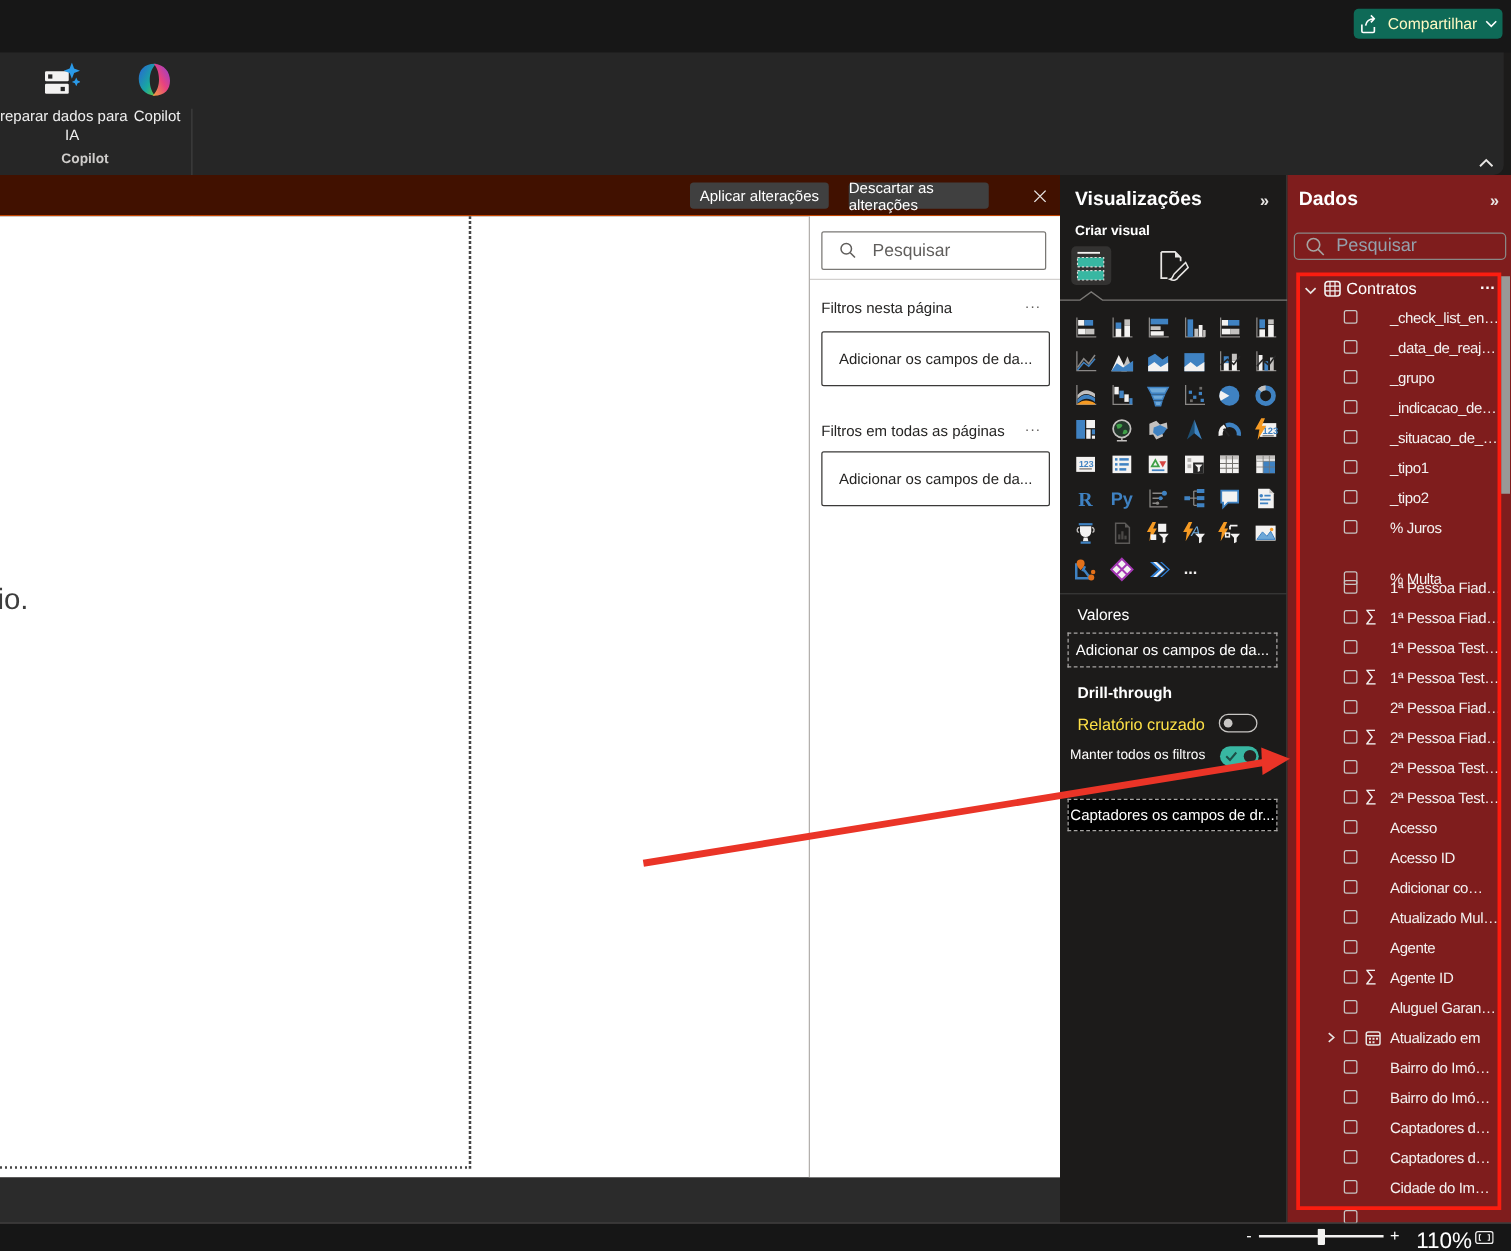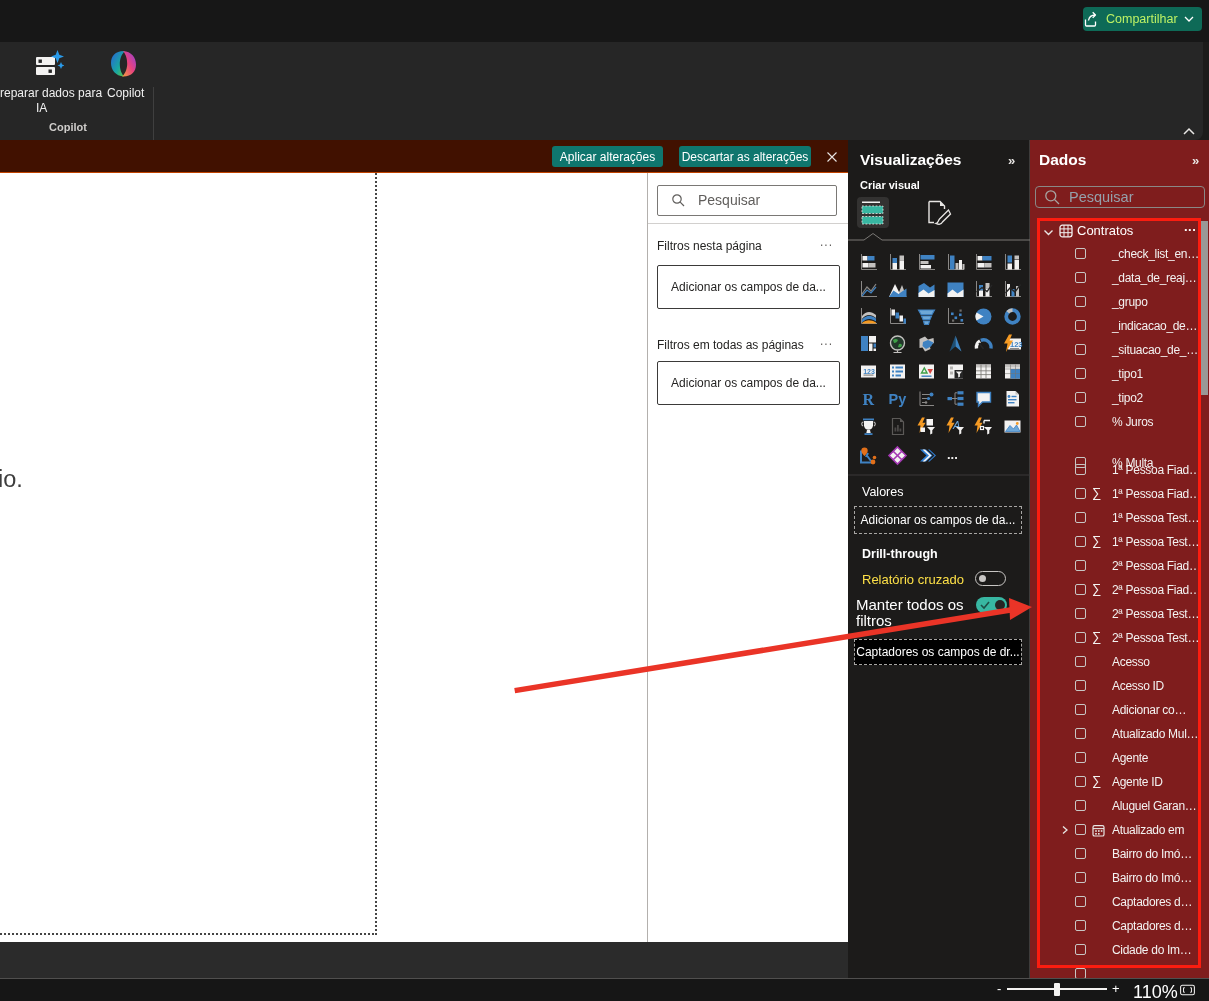--- a/index.html
+++ b/index.html
@@ -1,29 +1,29 @@
 <!DOCTYPE html>
 <html><head><meta charset="utf-8">
 <style>
 * {margin:0;padding:0;box-sizing:border-box}
 html,body {width:1209px;height:1001px;overflow:hidden;background:#1c1b1a;
   font-family:"Liberation Sans",sans-serif;}
 #page {position:relative;width:1209px;height:1001px}
 .abs {position:absolute}
 
 #titlebar {position:absolute;left:0;top:0;width:1209px;height:42px;background:#171717}
-#sharebtn {position:absolute;left:1083px;top:7px;width:119px;height:24px;background:#0e6a57;border-radius:4px;color:#bef264;font-size:12.5px;display:flex;align-items:center;justify-content:flex-start;gap:6px}
+#sharebtn {position:absolute;left:1083px;top:7px;width:119px;height:24px;background:#0e6a57;border-radius:4px;color:#fef9c3;font-size:12.5px;display:flex;align-items:center;justify-content:center;gap:6px}
 #ribbon {position:absolute;left:0;top:42px;width:1203px;height:98px;background:#262626;border-radius:0 0 8px 0}
 .riblabel {position:absolute;color:#f0f0f0;font-size:12px;white-space:nowrap}
 #grplabel {position:absolute;left:30px;top:79px;width:76px;text-align:center;color:#cfcdcb;font-size:11px;font-weight:bold}
 #ribsep {position:absolute;left:153px;top:45px;width:1px;height:88px;background:#3f3f3f}
 #ribchev {position:absolute;left:1182px;top:80px}
 
 #maroon {position:absolute;left:0;top:140px;width:848px;height:32.5px;background:#411100;border-bottom:1.5px solid #c24400}
-.mbtn {position:absolute;top:6px;height:21px;background:#0f766e;border-radius:3px;color:#fff;font-size:12px;display:flex;align-items:center;justify-content:center}
+.mbtn {position:absolute;top:6px;height:21px;background:#404040;border-radius:3px;color:#fff;font-size:12px;display:flex;align-items:center;justify-content:center}
 
 #canvas {position:absolute;left:0;top:172.5px;width:848px;height:769px;background:#fff}
 #dotv {position:absolute;left:375px;top:172.5px;height:762px;width:2px;
   background-image:repeating-linear-gradient(to bottom,#454545 0 2px,transparent 2px 4px)}
 #doth {position:absolute;left:0px;top:932.5px;width:376px;height:2px;
   background-image:repeating-linear-gradient(to right,#454545 0 2px,transparent 2px 4px)}
 #iotxt {position:absolute;left:-2px;top:466px;font-size:23.5px;color:#3d3d3d}
 
 #filterpane {position:absolute;left:647px;top:172.5px;width:201px;height:769px;background:#fff;border-left:1px solid #b3b0ad}
 #fsearch {position:absolute;left:9px;top:12px;width:180px;height:31px;border:1px solid #7a7875;border-radius:2px;display:flex;align-items:center}
@@ -95,32 +95,32 @@
       <linearGradient id="cg2" x1="1" y1="0" x2="0" y2="1">
         <stop offset="0" stop-color="#8a40d8"></stop>
             <stop offset="0.5" stop-color="#e8427f"></stop>
             <stop offset="1" stop-color="#f0a23c"></stop>
       </linearGradient>
     </defs>
     <path d="M16 2 C6.5 1.5 2 7 2 14 C2 21 6.5 27 15 27.5 C11.5 23.5 10.8 18.5 10.8 14.8 C10.8 11 12 5.5 16 2 Z" fill="url(#cg1)"></path>
     <path d="M13 27.5 C22.5 28 27 22.5 27 15.5 C27 8.5 22.5 2.5 14 2 C17.5 6 18.2 11 18.2 14.7 C18.2 18.5 17 24 13 27.5 Z" fill="url(#cg2)"></path>
   </svg>
   <div class="riblabel" style="left:0px;top:44px">reparar dados para</div>
-  <div class="riblabel" style="left:36px;top:59px">IA</div>
+  <div class="riblabel" style="left:52px;top:59px">IA</div>
   <div class="riblabel" style="left:107px;top:44px">Copilot</div>
   <div id="grplabel">Copilot</div>
   <div id="ribsep"></div>
   <div id="ribchev"><svg width="14" height="9" viewBox="0 0 14 9" style="">
           <path d="M2 7 l5-5 5 5" stroke="#e8e6e4" stroke-width="1.5" fill="none"></path>
         </svg></div>
 </div>
 
 <div id="maroon">
   <div class="mbtn" style="left:552px;width:111px">Aplicar alterações</div>
-  <div class="mbtn" style="left:679px;width:132px">Descartar as alterações</div>
+  <div class="mbtn" style="left:679px;width:112px">Descartar as alterações</div>
   <svg class="abs" style="left:826px;top:11px" width="12" height="12" viewBox="0 0 12 12">
         <path d="M1.5 1.5 L10.5 10.5 M10.5 1.5 L1.5 10.5" stroke="#e8e6e4" stroke-width="1.1"></path>
       </svg>
 </div>
 
 <div id="canvas"></div>
 <div id="dotv"></div>
 <div id="doth"></div>
 <div id="iotxt">io.</div>
 
@@ -163,21 +163,21 @@
   <svg class="abs" style="left:0px;top:333.5px" width="182" height="2">
         <rect width="182" height="1" y="0.5" fill="#3a3938"></rect>
       </svg>
   <div class="abs" style="left:14px;top:345px;color:#fff;font-size:12.5px">Valores</div>
   <div class="dashbox" style="top:366px;height:28px">Adicionar os campos de da...</div>
   <div class="abs" style="left:14px;top:407px;color:#fff;font-size:12.5px;font-weight:bold">Drill-through</div>
   <div class="abs" style="left:14px;top:432px;color:#fde047;font-size:13px">Relatório cruzado</div>
   <div class="toggle-off" style="left:127px;top:431px">
         <i></i>
       </div>
-  <div class="abs" style="left:8px;top:457px;color:#fff;font-size:15px;width:110px;line-height:15.5px">Manter todos os filtros</div>
+  <div class="abs" style="left:8px;top:457px;color:#fff;font-size:11px;width:110px;line-height:15.5px">Manter todos os filtros</div>
   <div class="toggle-on" style="left:128px;top:457px">
         <i></i>
     <svg width="12" height="10" viewBox="0 0 12 10" style="position:absolute;left:3px;top:3px">
           <path d="M2 5 l3 3 5-6" stroke="#1d4f47" stroke-width="1.6" fill="none"></path>
         </svg>
   </div>
   <div class="dashbox" style="top:499px;height:26px;background:#000">Captadores os campos de dr...</div>
 </div>
 
 <div id="dadospane">

